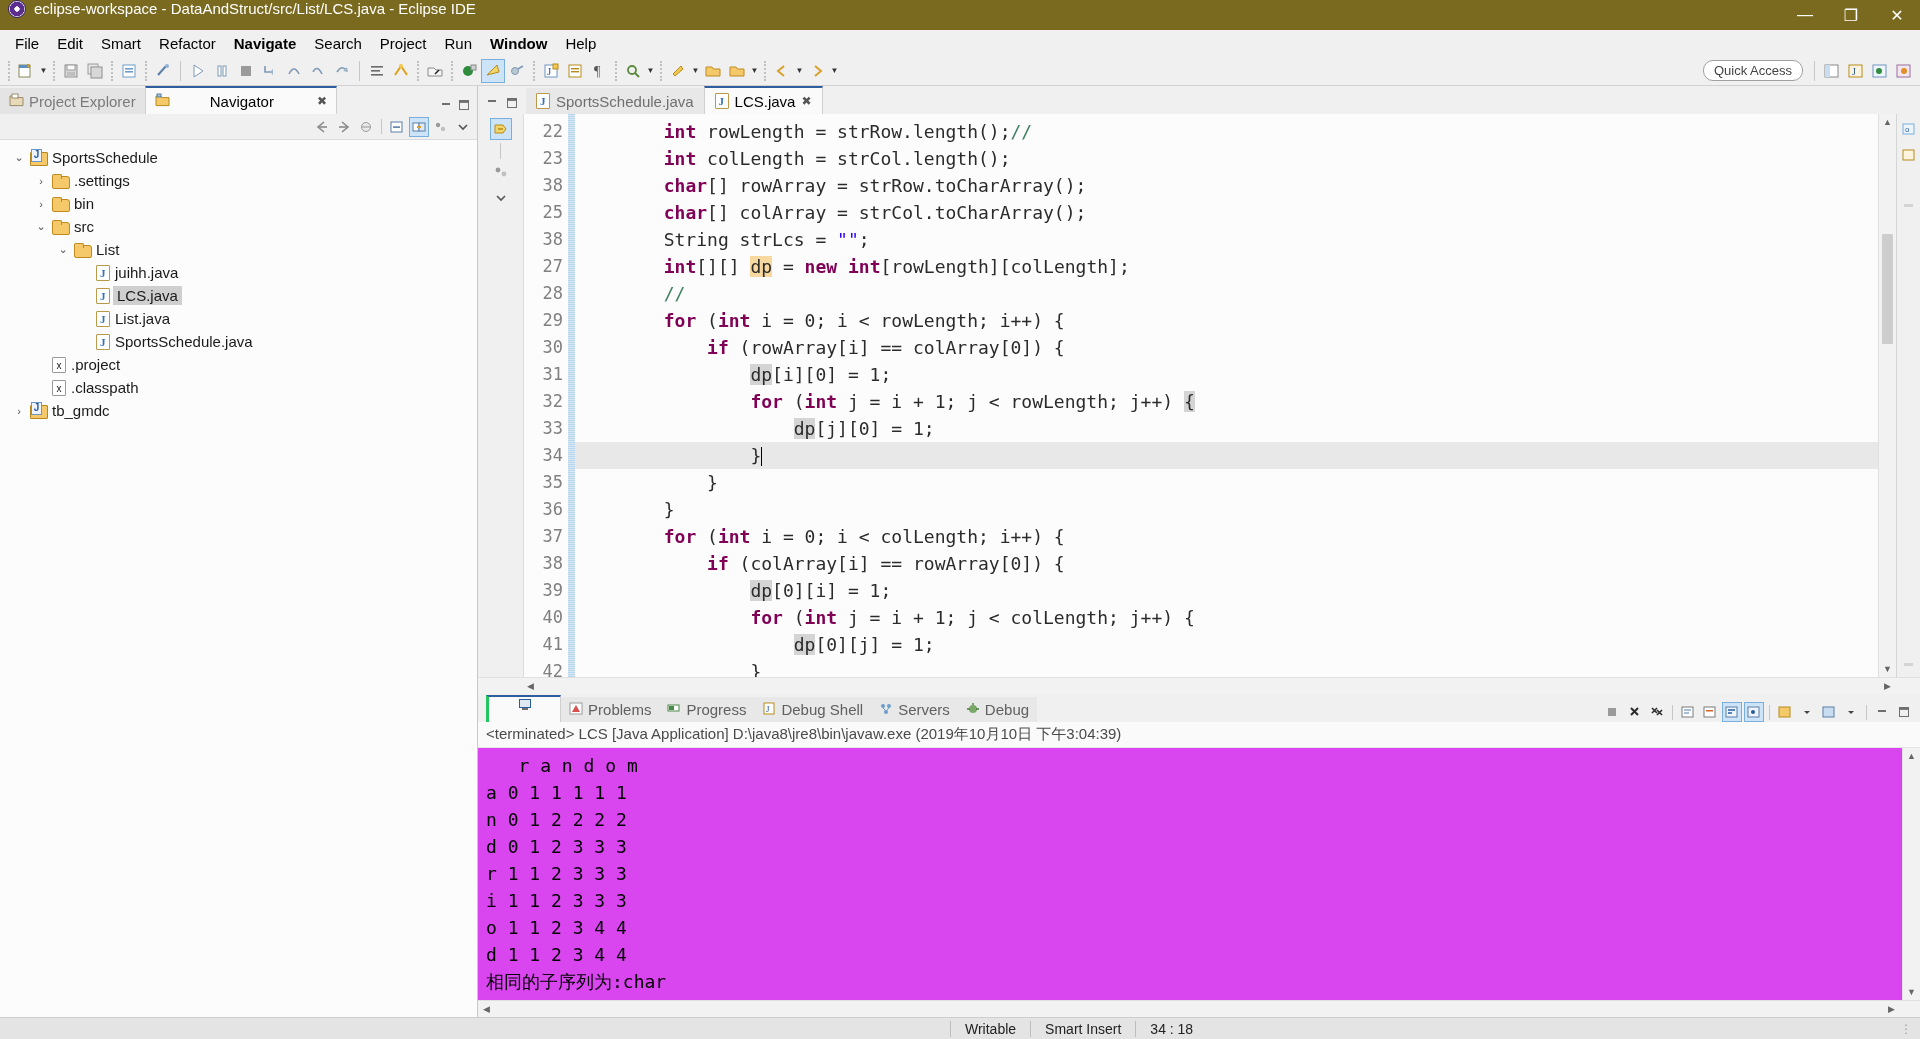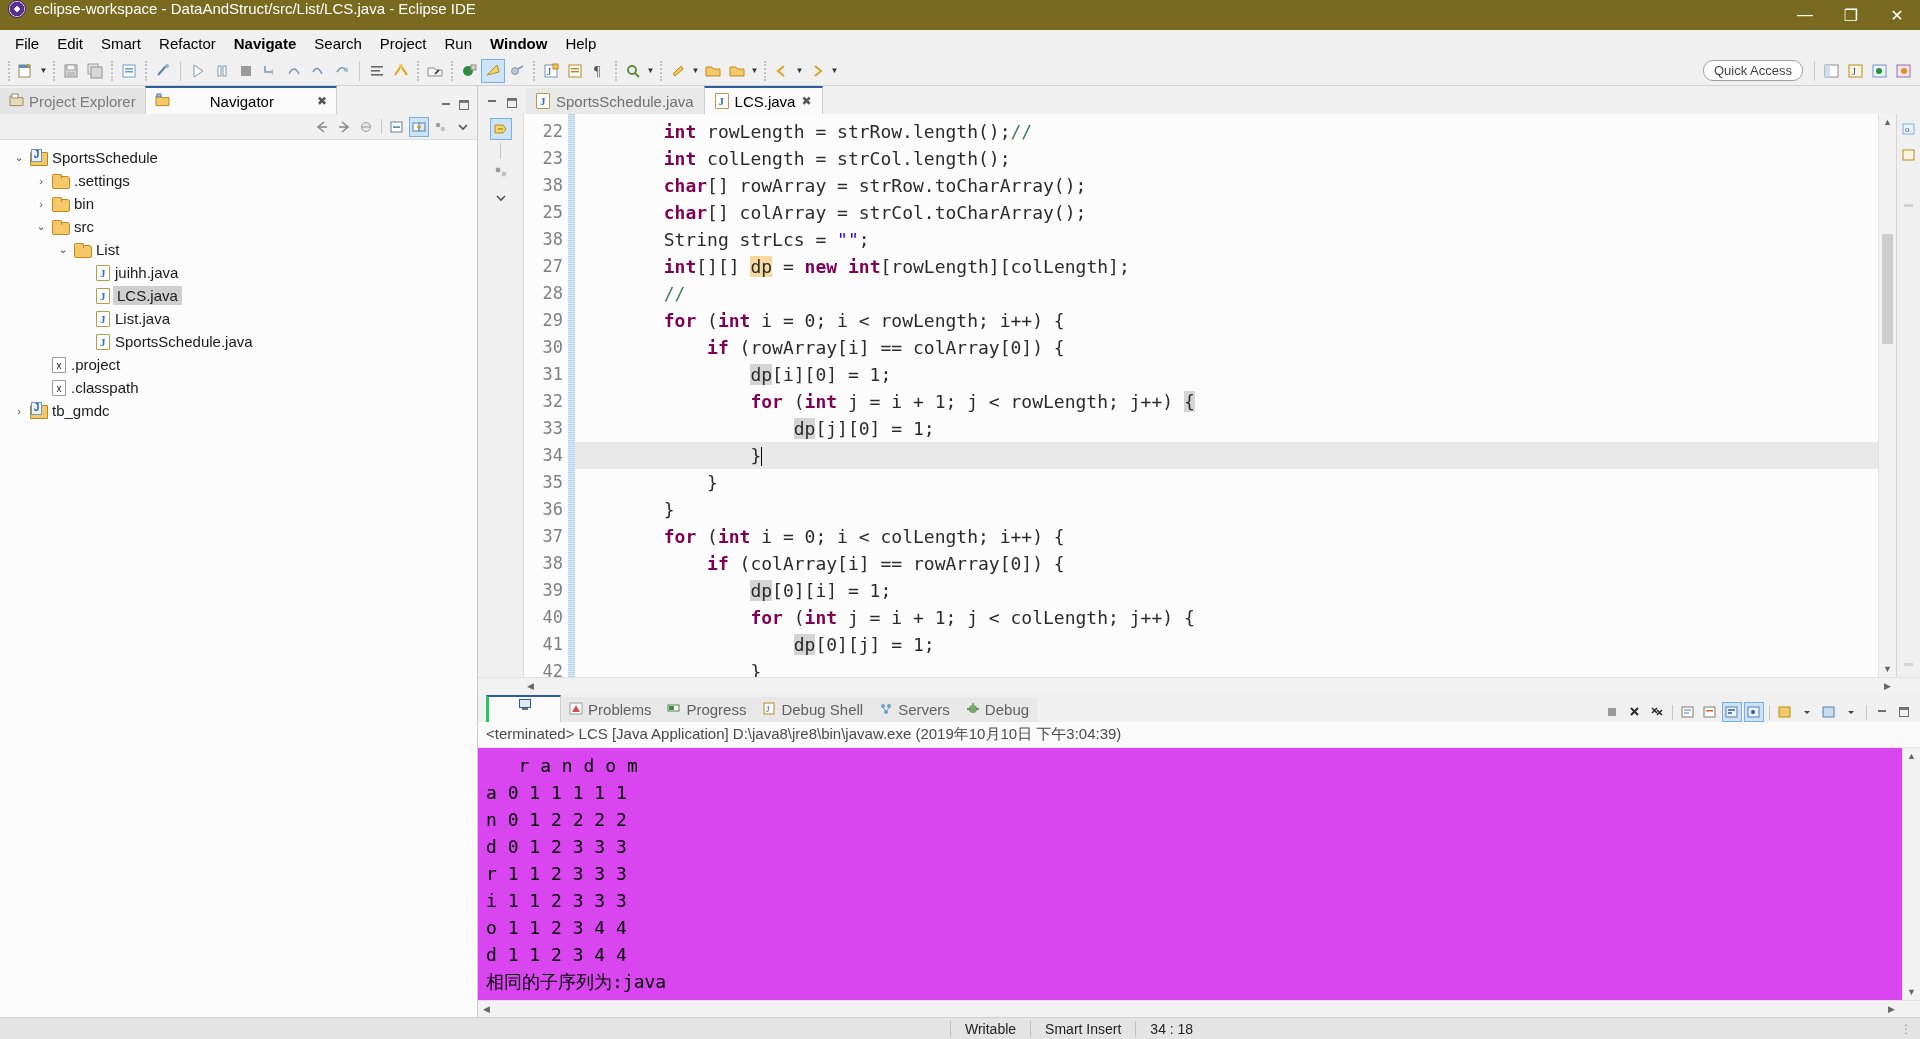--- a/index.html
+++ b/index.html
@@ -820,21 +820,21 @@
                 <rect x="2.5" y="1.5" width="9" height="9" fill="none" stroke="#6f6f6f"></rect>
                 <rect x="2.5" y="1.5" width="9" height="2.4" fill="#6f6f6f"></rect>
               </svg>
           </div>
         </div>
       </div>
 
       <div class="cterm">&lt;terminated&gt; LCS [Java Application] D:\java8\jre8\bin\javaw.exe (2019年10月10日 下午3:04:39)</div>
 
       <div class="cout-wrap">
-        <div class="cout" id="cout"><div>   r a n d o m</div><div>a 0 1 1 1 1 1</div><div>n 0 1 2 2 2 2</div><div>d 0 1 2 3 3 3</div><div>r 1 1 2 3 3 3</div><div>i 1 1 2 3 3 3</div><div>o 1 1 2 3 4 4</div><div>d 1 1 2 3 4 4</div><div>相同的子序列为:java</div></div>
+        <div class="cout" id="cout"><div>   r a n d o m</div><div>a 0 1 1 1 1 1</div><div>n 0 1 2 2 2 2</div><div>d 0 1 2 3 3 3</div><div>r 1 1 2 3 3 3</div><div>i 1 1 2 3 3 3</div><div>o 1 1 2 3 4 4</div><div>d 1 1 2 3 4 4</div><div>相同的子序列为:char</div></div>
         <div class="cout-rail">
           <div class="vs-arrow">▲</div>
           <div style="flex:1"></div>
           <div class="vs-arrow">▼</div>
         </div>
       </div>
       <div class="chs">
         <div class="hs-arrow">◀</div>
         <div style="flex:1;"></div>
         <div class="hs-arrow">▶</div>

